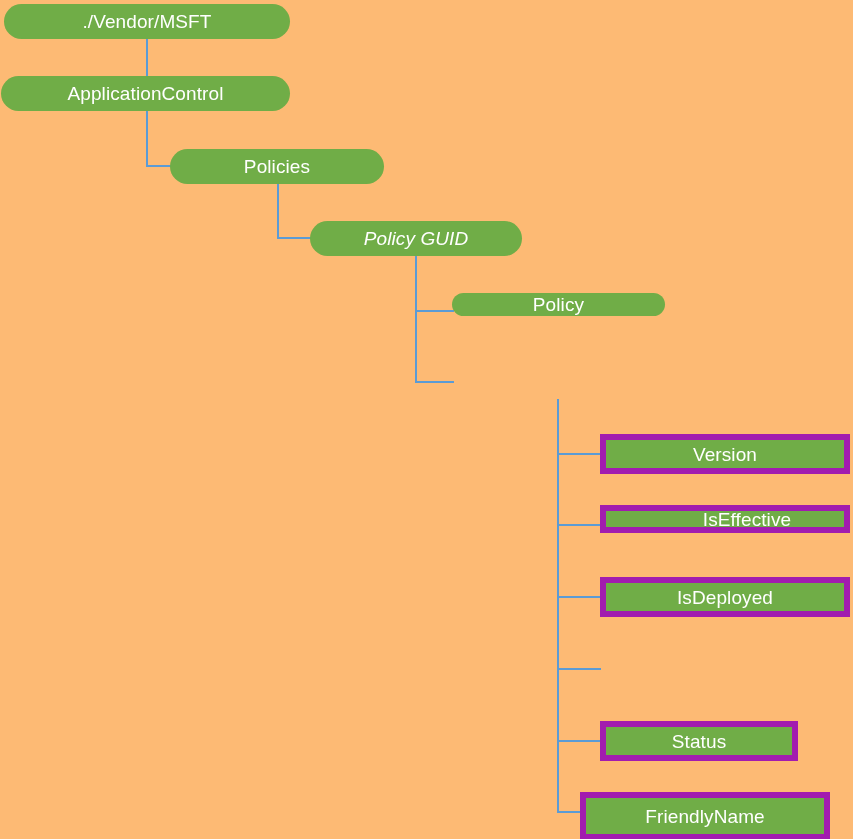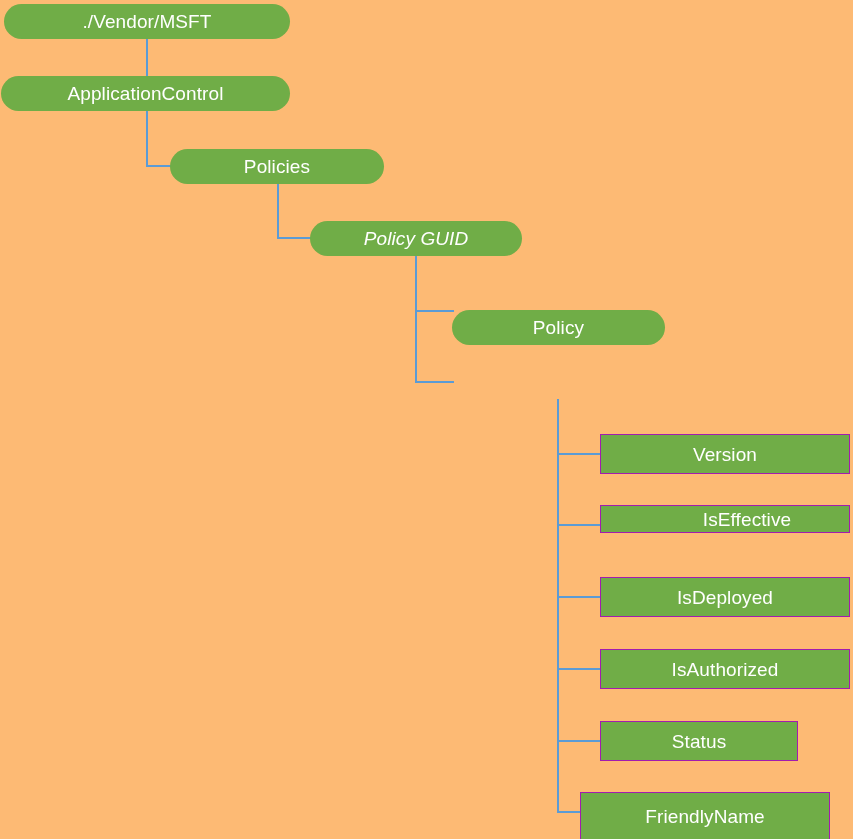--- a/index.html
+++ b/index.html
@@ -28,21 +28,21 @@
     font-size: 19px;
     line-height: 1;
     letter-spacing: 0.1px;
     white-space: nowrap;
     user-select: none;
   }
   .node.pill {
     border-radius: 999px;
   }
   .node.rect {
-    border: 1px solid #a21caf;
+    border: 6px solid #a21caf;
     border-radius: 0;
   }
   .node.italic {
     font-style: italic;
   }
   .conn {
     position: absolute;
     background: #5B9BD5;
   }
   .conn.v { width: 2px; }
@@ -88,40 +88,37 @@
   </div>
 
   <div class="node pill" style="left:170px; top:149px; width:214px; height:35px;">
     <span>Policies</span>
   </div>
 
   <div class="node pill italic" style="left:310px; top:221px; width:212px; height:35px;">
     <span>Policy GUID</span>
   </div>
 
-  <div class="node pill" style="left:452px; top:310px; width:213px; height:35px;">
+  <div class="node pill" style="left:452px; top:293px; width:213px; height:23px;">
     <span>Policy</span>
   </div>
 
 
   <div class="node rect" style="left:600px; top:434px; width:250px; height:40px;">
     <span>Version</span>
   </div>
 
   <div class="node rect" style="left:600px; top:505px; width:250px; height:28px;padding-left:44px;">
     <span>IsEffective</span>
   </div>
 
   <div class="node rect" style="left:600px; top:577px; width:250px; height:40px;">
     <span>IsDeployed</span>
   </div>
 
-  <div class="node rect" style="left:600px; top:649px; width:250px; height:40px;">
-    <span>IsAuthorized</span>
-  </div>
 
   <div class="node rect" style="left:600px; top:721px; width:198px; height:40px;">
     <span>Status</span>
   </div>
 
   <div class="node rect" style="left:580px; top:792px; width:250px; height:48px;">
     <span>FriendlyName</span>
   </div>
 
 </div>

